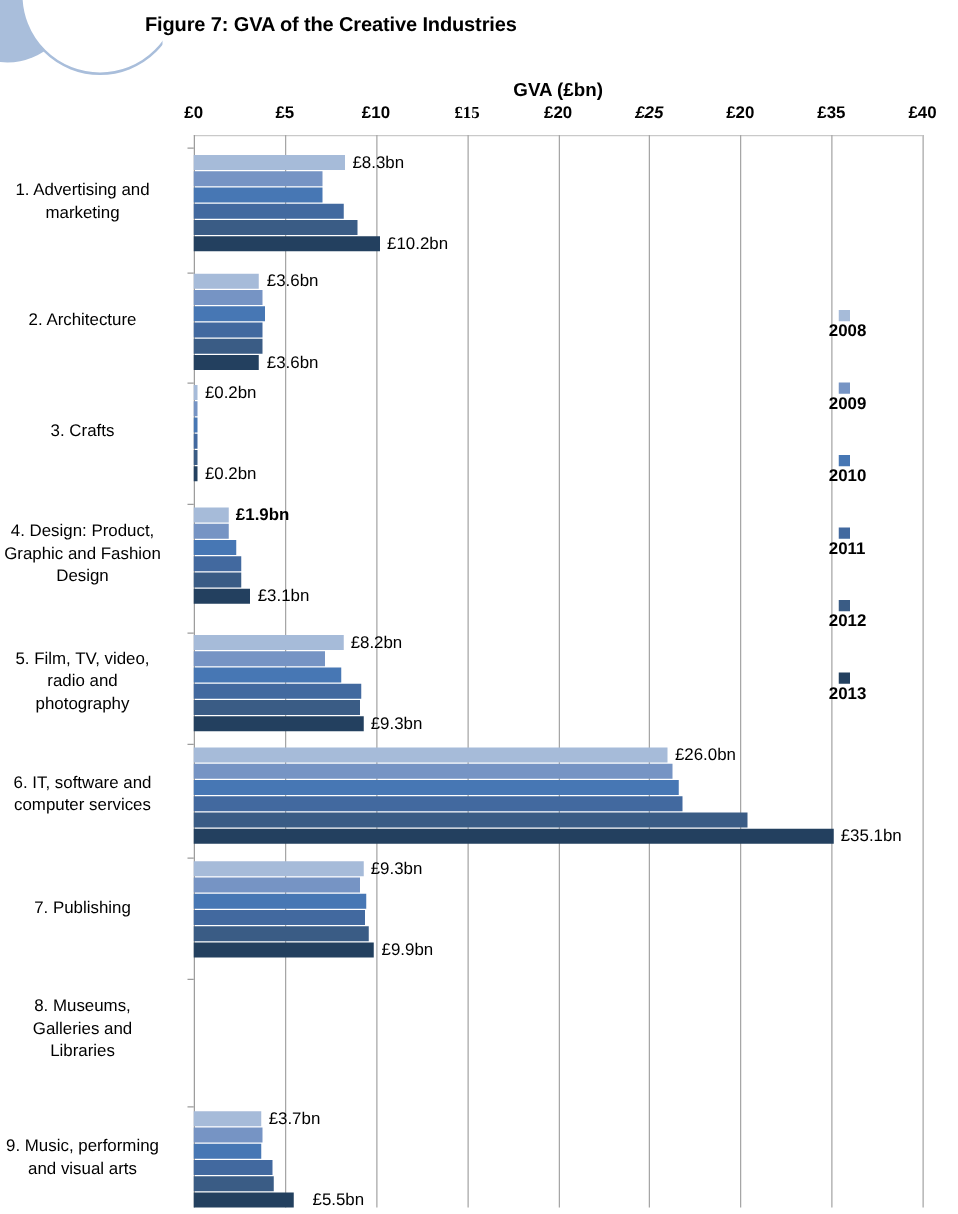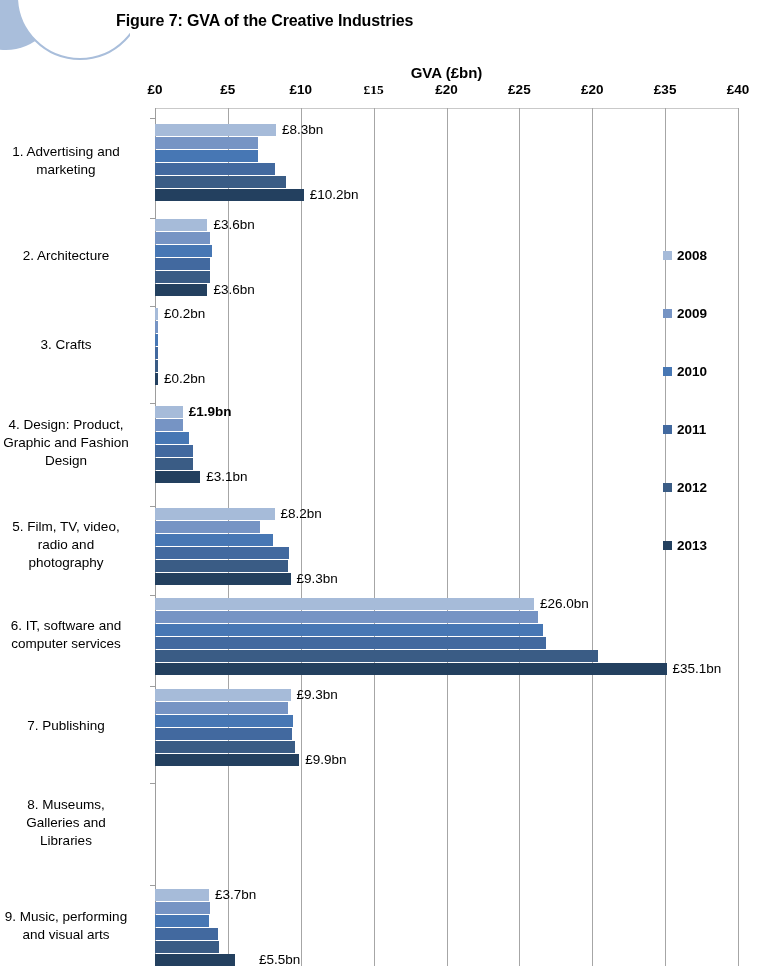--- a/index.html
+++ b/index.html
@@ -58,21 +58,21 @@
     font-size:13.5px;line-height:18px;color:#000;
   }
   .bar{position:absolute;left:0;height:12px;}
   .barlabel{
     position:absolute;font-size:13.5px;color:#000;white-space:nowrap;
     height:12px;line-height:12px;
   }
 
   
   #legend{position:absolute;left:663px;top:248px;}
-  .legend-item{position:absolute;left:0;display:flex;align-items:center;white-space:nowrap;}
+  .legend-item{position:absolute;left:0;display:flex;align-items:center;white-space:nowrap;flex-direction:column;}
   .legend-swatch{width:9px;height:9px;margin-right:5px;flex:0 0 auto;}
   .legend-label{font-size:13.5px;font-weight:bold;color:#000;}
 </style>
 </head>
 <body>
 
 <div id="corner-deco">
   <div class="c1"></div>
   <div class="c2"></div>
 </div>
@@ -93,21 +93,21 @@
       <div class="gridline" style="left: 437.25px;"></div>
       <div class="gridline" style="left: 510.125px;"></div>
       <div class="gridline" style="left: 583px;"></div>
     </div>
   <div id="xticks">
       <div class="xtick" style="left: 0px; top: -26px;">£0</div>
       <div class="xtick" style="left: 72.875px; top: -26px;">£5</div>
       <div class="xtick" style="left: 145.75px; top: -26px;">£10</div>
       <div class="xtick" style="left: 218.625px; top: -26px; font-family: Liberation Serif, serif;">£15</div>
       <div class="xtick" style="left: 291.5px; top: -26px;">£20</div>
-      <div class="xtick" style="left: 364.375px; top: -26px;">£25</div>
+      <div class="xtick" style="left: 364.375px; top: -26px; font-style: italic;">£25</div>
       <div class="xtick" style="left: 437.25px; top: -26px;">£20</div>
       <div class="xtick" style="left: 510.125px; top: -26px;">£35</div>
       <div class="xtick" style="left: 583px; top: -26px;">£40</div>
     </div>
   <div id="categories">
       <div class="cat" style="top: 10px; height: 86px;">
         <div class="tick" style="top: 0px;"></div>
         <div class="catlabel" style="top: 25px;">
           <div>1. Advertising and</div>
           <div>marketing</div>
@@ -224,21 +224,21 @@
           <div>9. Music, performing</div>
           <div>and visual arts</div>
         </div>
         <div class="bar" style="top: 3.5px; width: 53.9275px; background: rgb(166, 187, 217);"></div>
         <div class="barlabel" style="left: 59.9275px; top: 3.5px;">£3.7bn</div>
         <div class="bar" style="top: 16.5px; width: 55.385px; background: rgb(118, 148, 196);"></div>
         <div class="bar" style="top: 29.5px; width: 53.9275px; background: rgb(71, 119, 180);"></div>
         <div class="bar" style="top: 42.5px; width: 62.6725px; background: rgb(66, 105, 159);"></div>
         <div class="bar" style="top: 55.5px; width: 64.13px; background: rgb(58, 92, 133);"></div>
         <div class="bar" style="top: 68.5px; width: 80.1625px; background: rgb(35, 64, 95);"></div>
-        <div class="barlabel" style="left: 104px; top: 68.5px;">£5.5bn</div>
+        <div class="barlabel" style="left: 95px; top: 68.5px;">£5.5bn</div>
       </div>
     </div>
 </div>
 
 <div id="legend">
     <div class="legend-item" style="top: 0px;">
       <span class="legend-swatch" style="background: rgb(166, 187, 217);"></span>
       <span class="legend-label">2008</span>
     </div>
     <div class="legend-item" style="top: 58px;">

